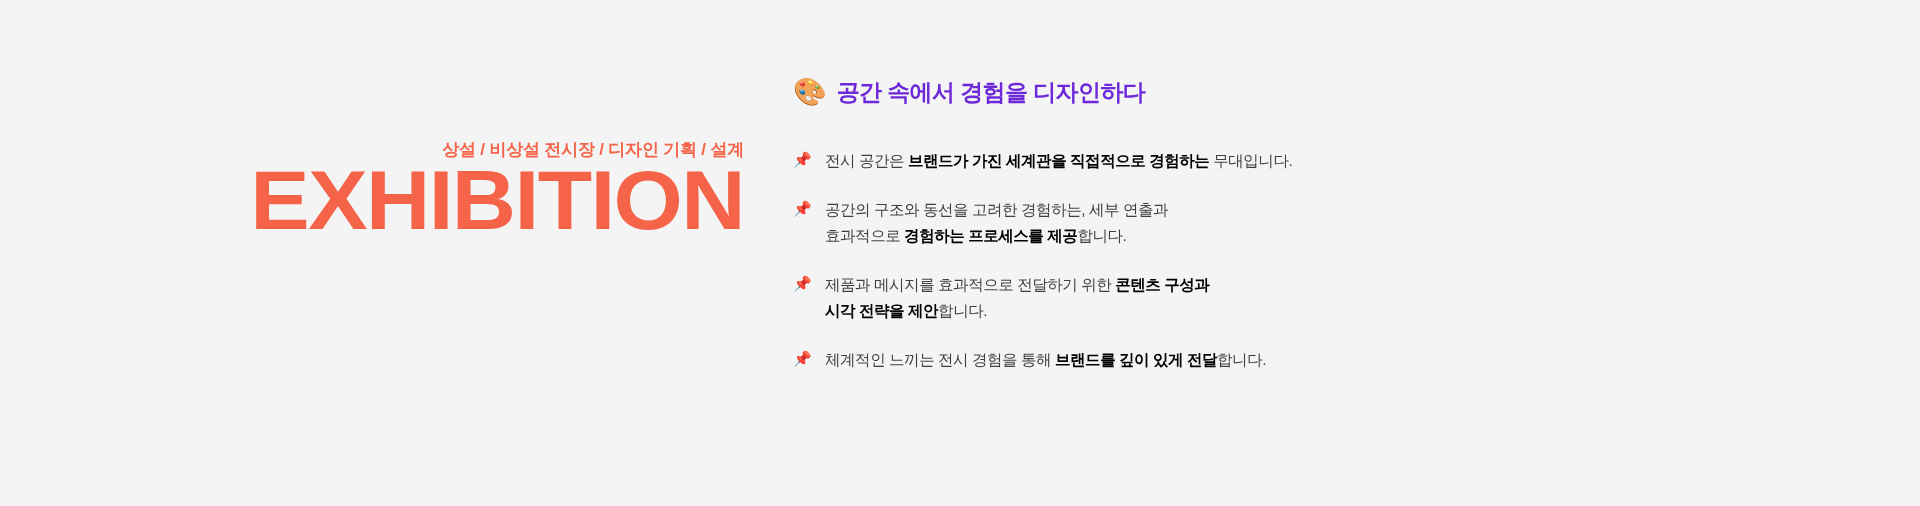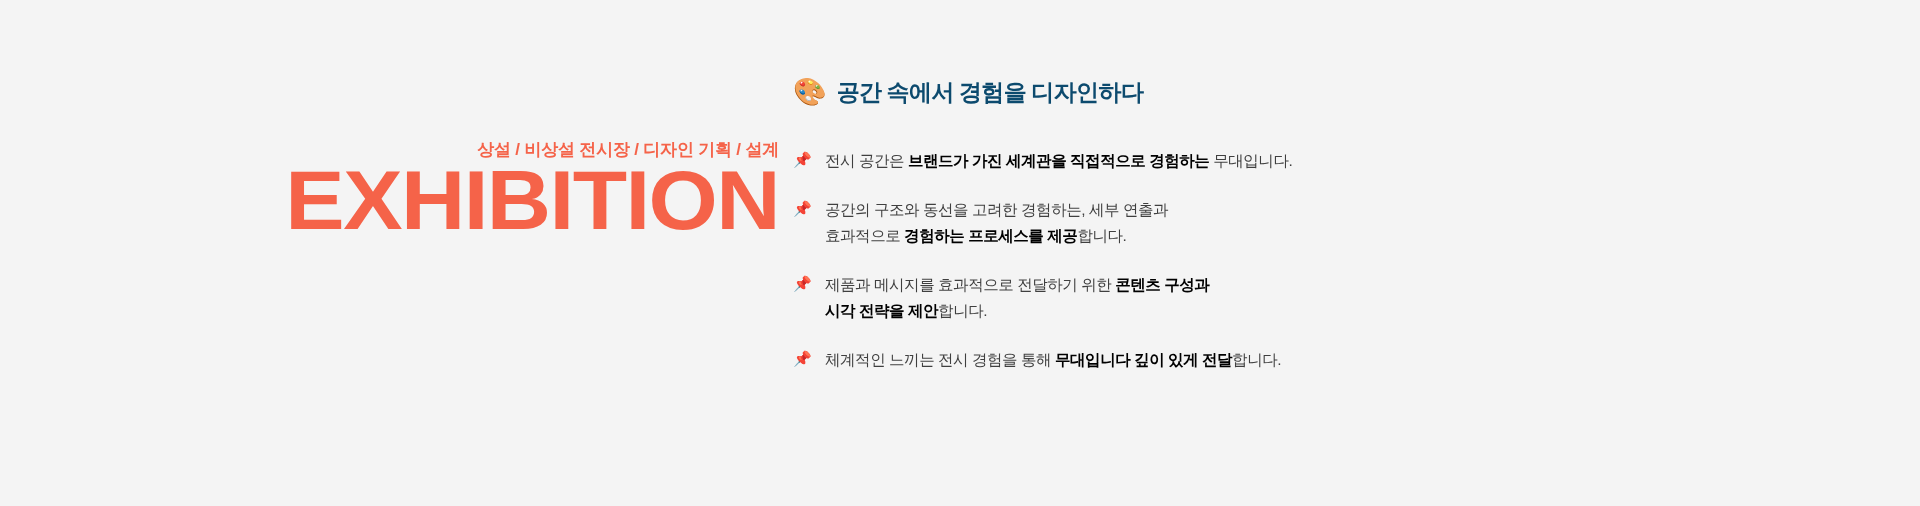--- a/index.html
+++ b/index.html
@@ -21,21 +21,20 @@
     background: #f4f4f4;
   }
 
   
   .title-block {
     position: absolute;
     left: 0;
     top: 140px;
     width: 744px;
     text-align: right;
-    margin-left: 35px;
   }
 
   .title-eyebrow {
     font-size: 17px;
     font-weight: 700;
     color: #f56349;
     letter-spacing: -0.2px;
     line-height: 1.2;
     margin: 0 0 2px 0;
     white-space: nowrap;
@@ -70,25 +69,24 @@
 
   .emoji-palette {
     font-size: 27px;
     line-height: 1;
     flex: 0 0 auto;
   }
 
   .copy-heading-text {
     font-size: 23px;
     font-weight: 700;
-    color: #0c4a6e;
+    color: #6d28d9;
     letter-spacing: -0.6px;
     line-height: 1.3;
     white-space: nowrap;
-    font-family: Liberation Serif, serif;
   }
 
   .bullet-list {
     list-style: none;
     margin: 0;
     padding: 0;
   }
 
   .bullet-item {
     display: flex;
@@ -144,18 +142,18 @@
         <li class="bullet-item">
           <span class="emoji-pin">📌</span>
           <div class="bullet-text"><span>공간의 구조와 동선을 고려한 경험하는, 세부 연출과</span><br><span>효과적으로 </span><span class="hl">경험하는 프로세스를 제공</span><span>합니다.</span></div>
         </li>
         <li class="bullet-item">
           <span class="emoji-pin">📌</span>
           <div class="bullet-text"><span>제품과 메시지를 효과적으로 전달하기 위한 </span><span class="hl">콘텐츠 구성과</span><br><span class="hl">시각 전략을 제안</span><span>합니다.</span></div>
         </li>
         <li class="bullet-item">
           <span class="emoji-pin">📌</span>
-          <div class="bullet-text"><span>체계적인 느끼는 전시 경험을 통해 </span><span class="hl">무대입니다 깊이 있게 전달</span><span>합니다.</span></div>
+          <div class="bullet-text"><span>체계적인 느끼는 전시 경험을 통해 </span><span class="hl">브랜드를 깊이 있게 전달</span><span>합니다.</span></div>
         </li>
       </ul>
 
   </div>
 </div>
 
 </body></html>

